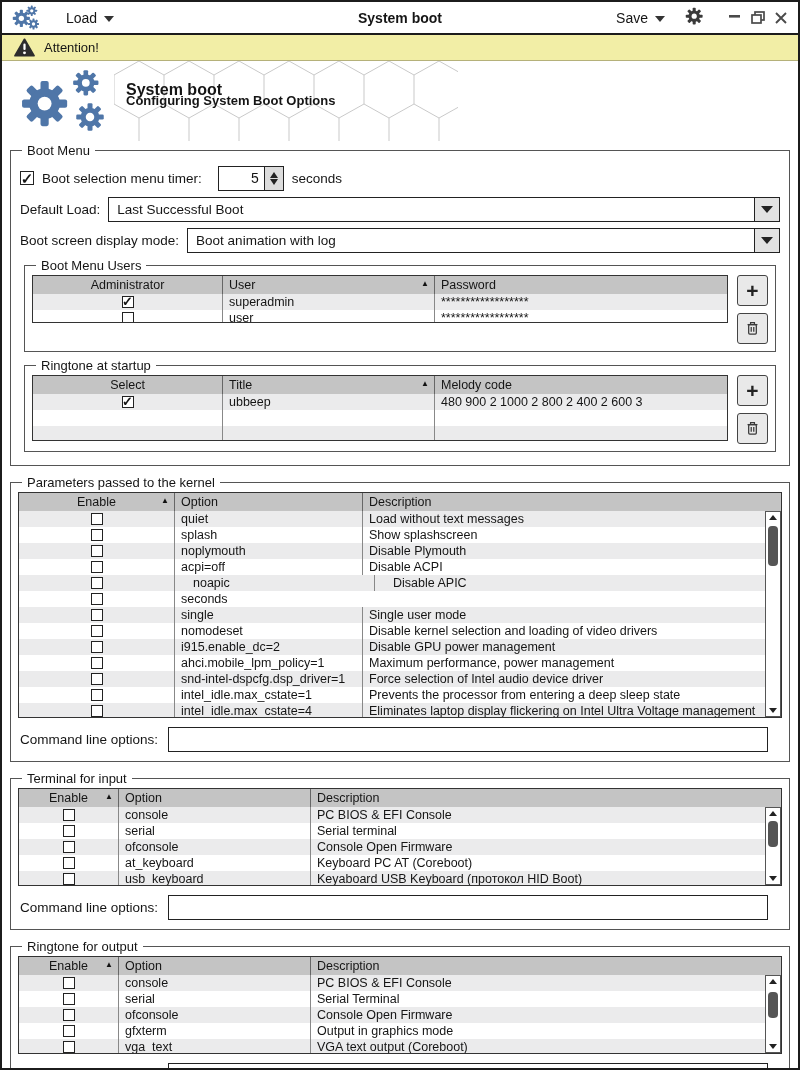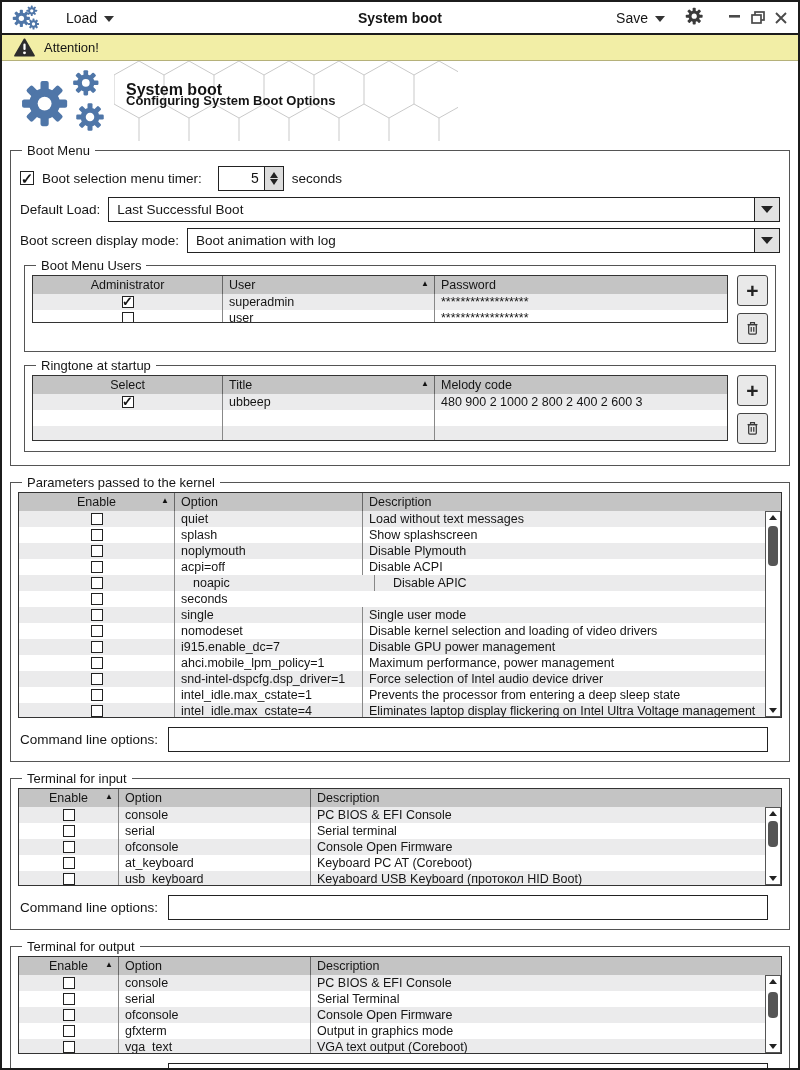--- a/index.html
+++ b/index.html
@@ -387,21 +387,21 @@
           <div class="td center">
             <span class="cb"></span>
           </div>
           <div class="td">nomodeset</div>
           <div class="td">Disable kernel selection and loading of video drivers</div>
         </div>
         <div class="trow" style="grid-template-columns: 156px 188px 1fr;">
           <div class="td center">
             <span class="cb"></span>
           </div>
-          <div class="td">i915.enable_dc=7</div>
+          <div class="td">i915.enable_dc=2</div>
           <div class="td">Disable GPU power management</div>
         </div>
         <div class="trow" style="grid-template-columns: 156px 188px 1fr;">
           <div class="td center">
             <span class="cb"></span>
           </div>
           <div class="td">ahci.mobile_lpm_policy=1</div>
           <div class="td">Maximum performance, power management</div>
         </div>
         <div class="trow" style="grid-template-columns: 156px 188px 1fr;">
@@ -506,21 +506,21 @@
           </div>
       </div>
       </div>
     <div class="cmdrow">
       <span class="lbl">Command line options:</span>
       <input type="text" value="" style="">
     </div>
   </fieldset>
 
   <fieldset class="group">
-    <legend>Terminal for output</legend>
+    <legend>Ringtone for output</legend>
     <div class="table" style="height:98px">
       <div class="thead" style="grid-template-columns:100px 192px 1fr">
         <div class="th center">
             <span>Enable</span>
             <span class="sortarrow">▲</span>
           </div>
         <div class="th">
             <span>Option</span>
           </div>
         <div class="th">

